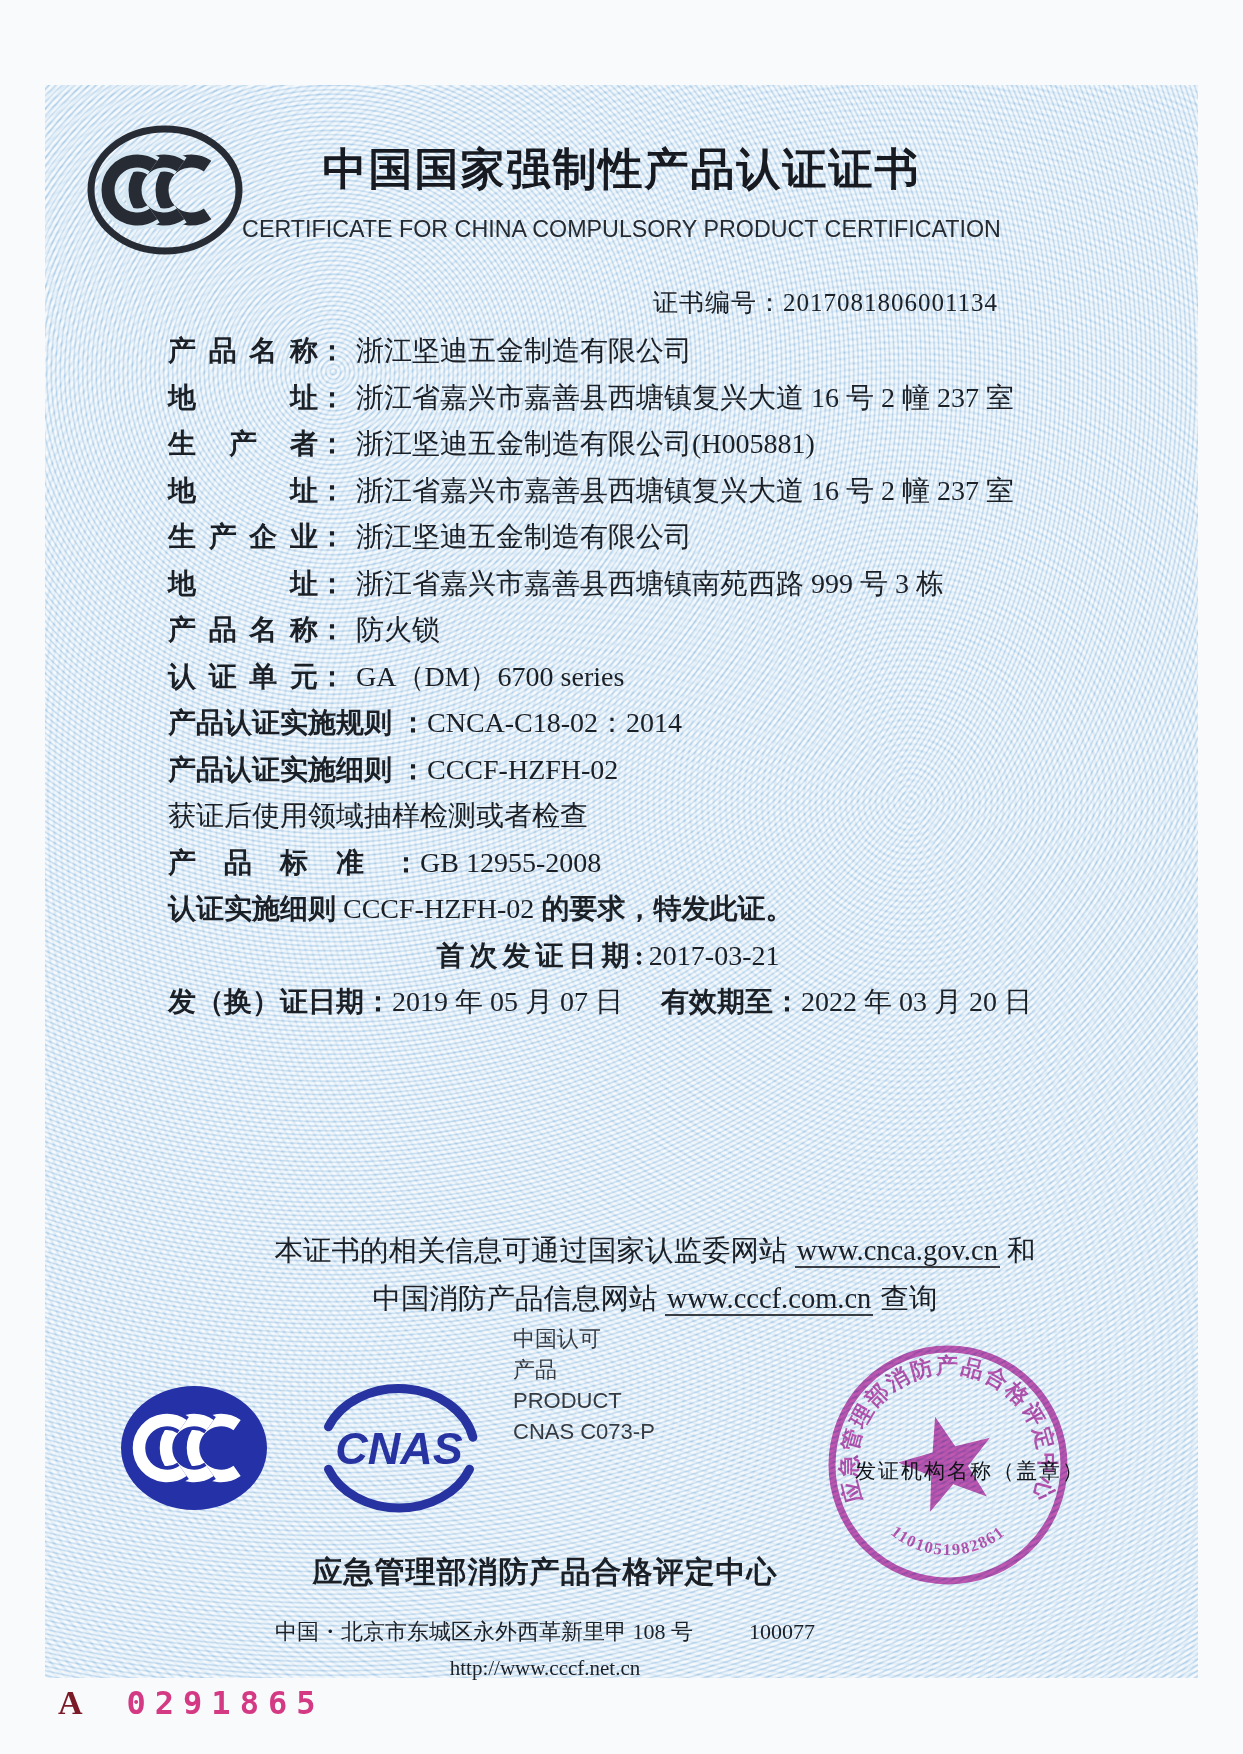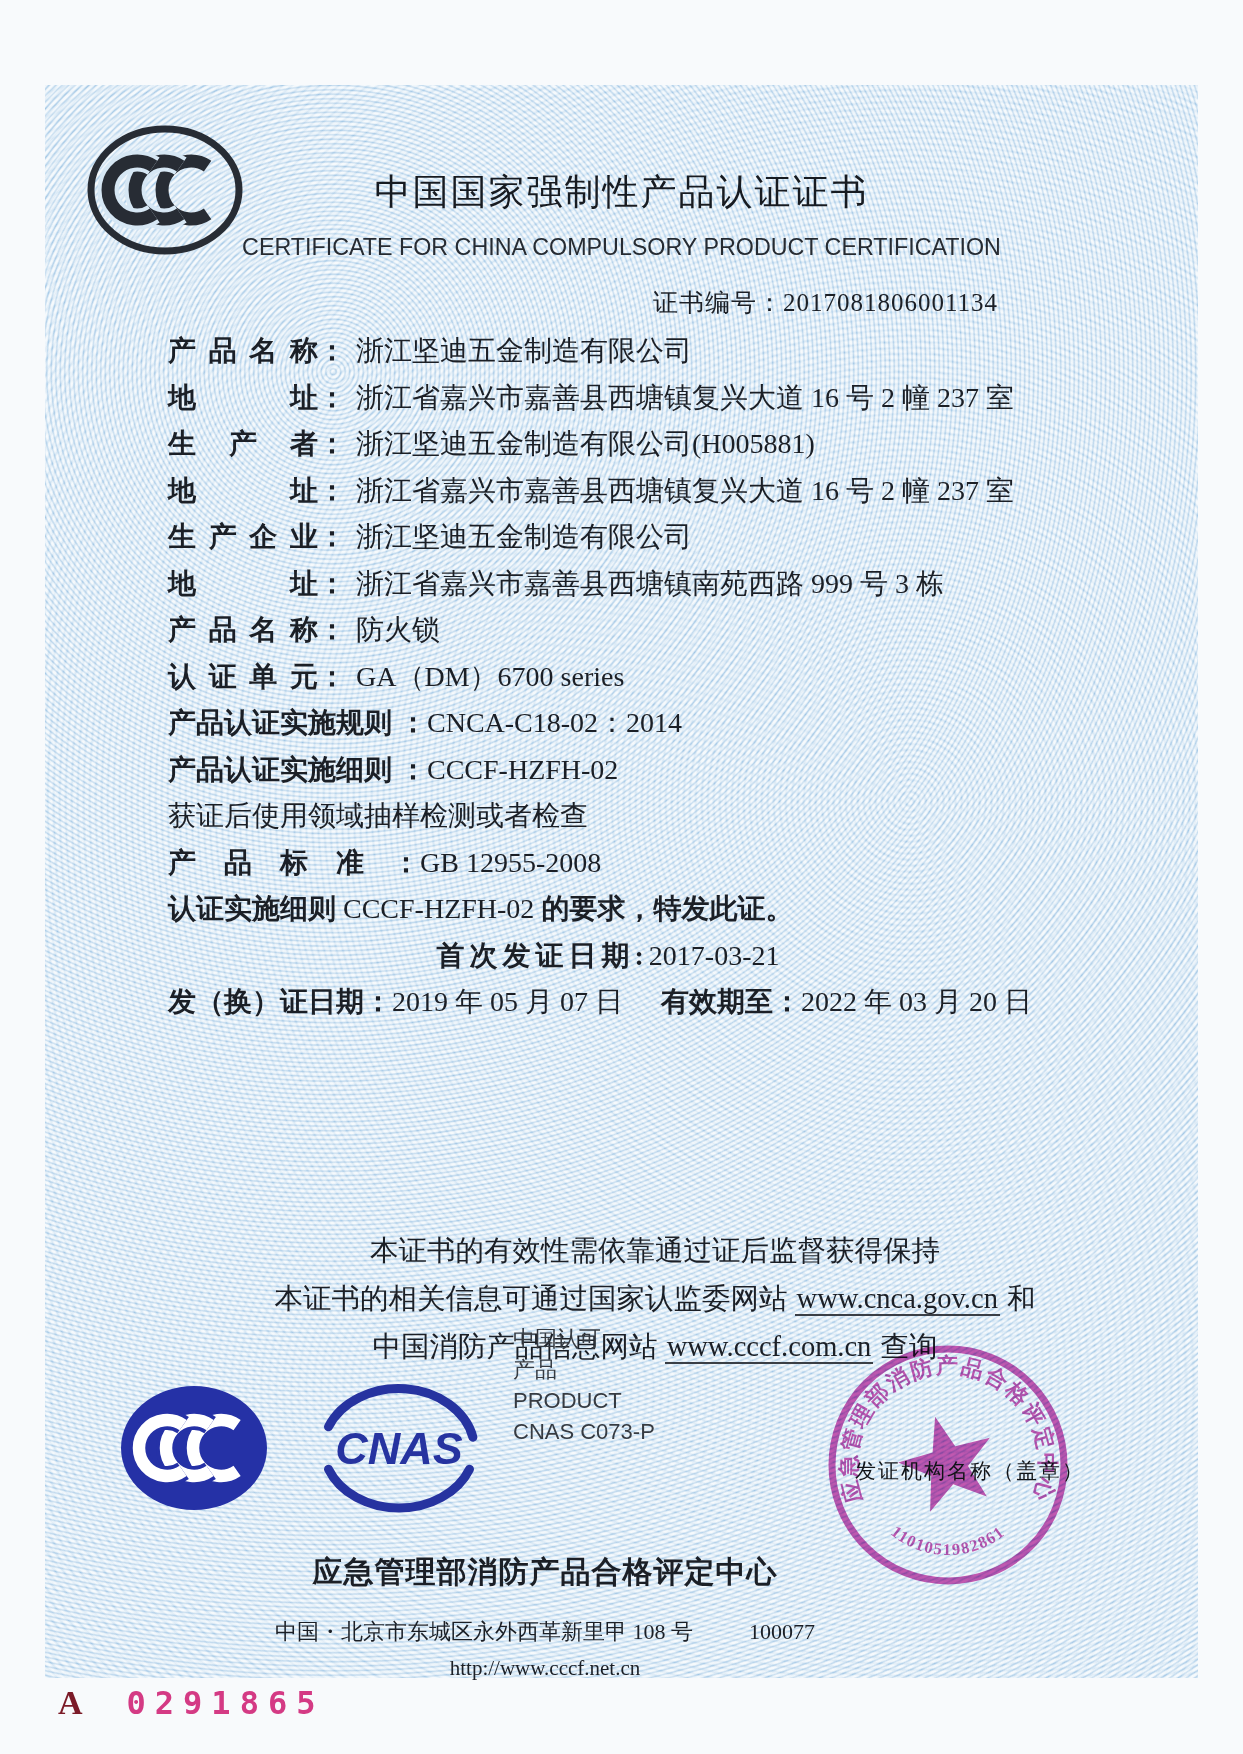--- a/index.html
+++ b/index.html
@@ -15,21 +15,21 @@
     position:absolute;left:45px;top:85px;width:1153px;height:1593px;
     background-color:#cfe4f3;
     background-image:
       repeating-radial-gradient(circle at 25% 18%, rgba(255,255,255,.50) 0, rgba(255,255,255,.50) 1.5px, rgba(125,175,218,.30) 3px, rgba(255,255,255,.50) 4.5px),
       repeating-radial-gradient(circle at 75% 45%, rgba(255,255,255,.42) 0, rgba(255,255,255,.42) 2px, rgba(125,175,218,.26) 4px, rgba(255,255,255,.42) 6px),
       repeating-radial-gradient(circle at 40% 82%, rgba(255,255,255,.38) 0, rgba(255,255,255,.38) 2.5px, rgba(140,185,224,.22) 5px, rgba(255,255,255,.38) 7.5px);
   }
   .abs{position:absolute;}
   
   .title-block{left:0;right:0;top:55px;text-align:center;}
-  .title-cn{font-size:36px;font-weight:normal;letter-spacing:2px;color:#171b21;margin-top:28px;}
+  .title-cn{font-size:44px;font-weight:bold;letter-spacing:2px;color:#171b21;}
   .title-en{font-size:24px;margin-top:16px;font-family:"Liberation Sans",sans-serif;color:#262b32;transform:scaleX(.97);letter-spacing:0;}
   .certno{left:608px;top:201px;font-size:25px;letter-spacing:1px;text-align:right;}
   
   .body-block{left:123px;top:247px;width:1010px;font-size:28px;}
   .row{height:46.5px;white-space:nowrap;}
   .flabel{display:inline-block;width:150px;text-align:justify;text-align-last:justify;font-weight:bold;vertical-align:top;}
   .fcolon{font-weight:bold;}
   .fval{margin-left:10px;}
   .indent{margin-left:86px;}
   .blabel{font-weight:bold;}
@@ -91,21 +91,20 @@
     <div class="row"><span>获证后使用领域抽样检测或者检查</span></div>
     <div class="row"><span class="blabel">产　品　标　准　：</span><span>GB 12955-2008</span></div>
 
     <div class="row"><span class="blabel">认证实施细则 </span><span>CCCF-HZFH-02 </span><span class="blabel">的要求，特发此证。</span></div>
 
     <div class="row centerline"><span class="blabel" style="letter-spacing:5px;">首次发证日期:</span><span>2017-03-21</span></div>
     <div class="row"><span class="blabel">发（换）证日期：</span><span>2019 年 05 月 07 日</span><span class="gap"></span><span class="blabel">有效期至：</span><span>2022 年 03 月 20 日</span></div>
   </div>
 
   <div class="abs notices">
-    <div class="nline">本证书的有效性需依靠通过证后监督获得保持</div>
     <div class="nline"><span>本证书的相关信息可通过国家认监委网站</span> <span class="url">www.cnca.gov.cn</span> <span>和</span></div>
     <div class="nline"><span>中国消防产品信息网站</span> <span class="url">www.cccf.com.cn</span> <span>查询</span></div>
   </div>
 
   <svg class="abs" style="left:73px;top:1298px;" width="152" height="130" viewBox="0 0 152 130">
     <ellipse cx="76" cy="65" rx="73" ry="62" fill="#2531a6"></ellipse>
     <path d="M 119.1,42.1 A 28,28 0 1 0 119.1,87.9" fill="none" stroke="#ffffff" stroke-width="12.5"></path>
     <path d="M 92.1,42.1 A 28,28 0 1 0 92.1,87.9" fill="none" stroke="#2531a6" stroke-width="20"></path>
     <path d="M 92.1,42.1 A 28,28 0 1 0 92.1,87.9" fill="none" stroke="#ffffff" stroke-width="12.5"></path>
     <path d="M 65.1,42.1 A 28,28 0 1 0 65.1,87.9" fill="none" stroke="#2531a6" stroke-width="20"></path>

